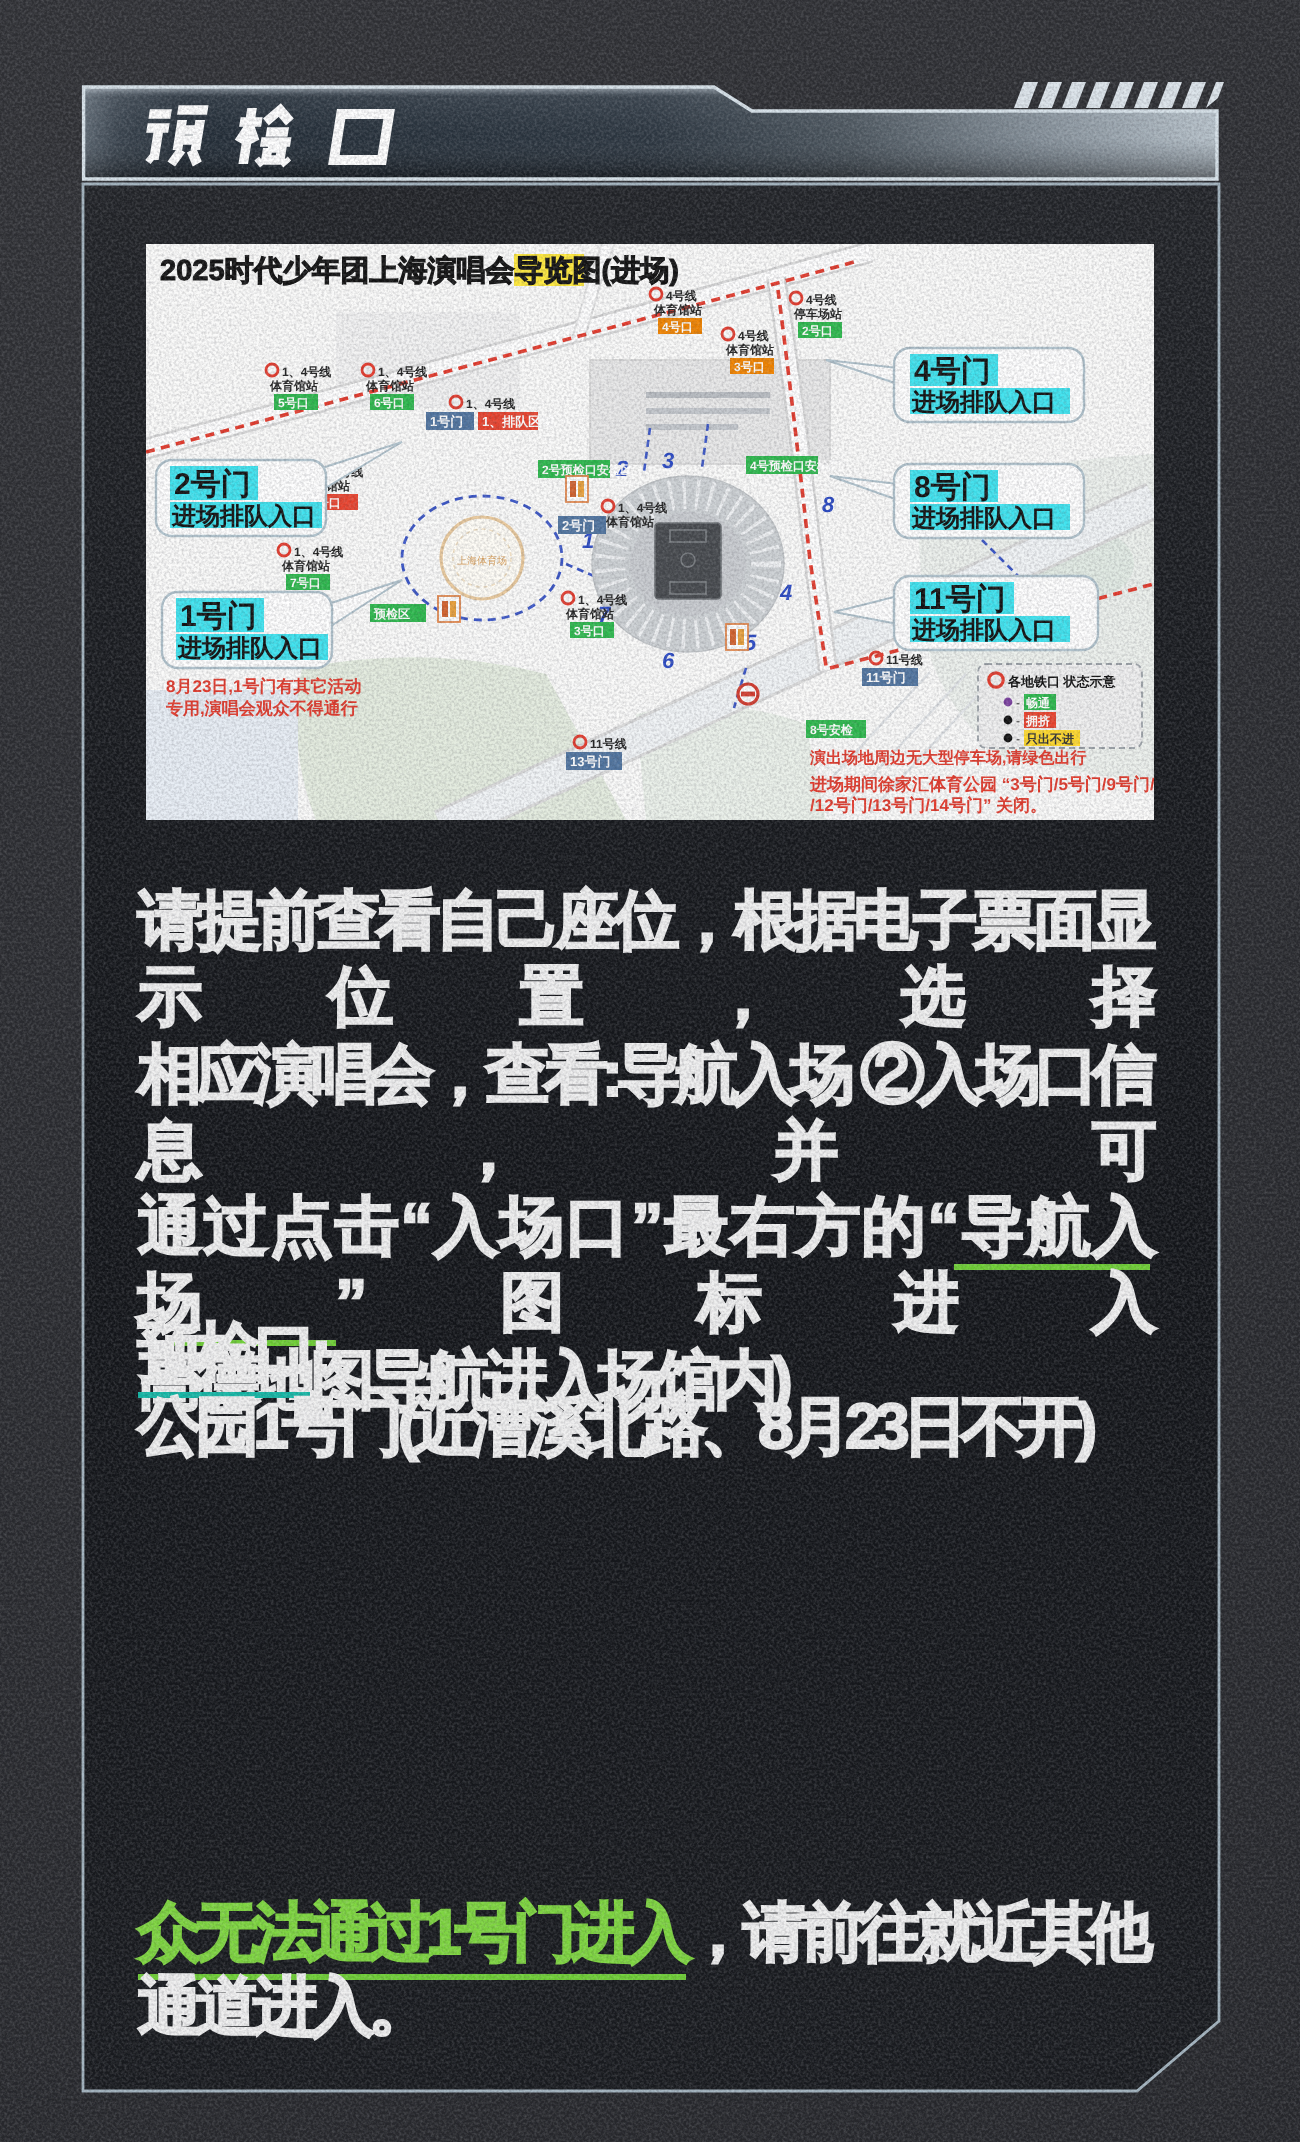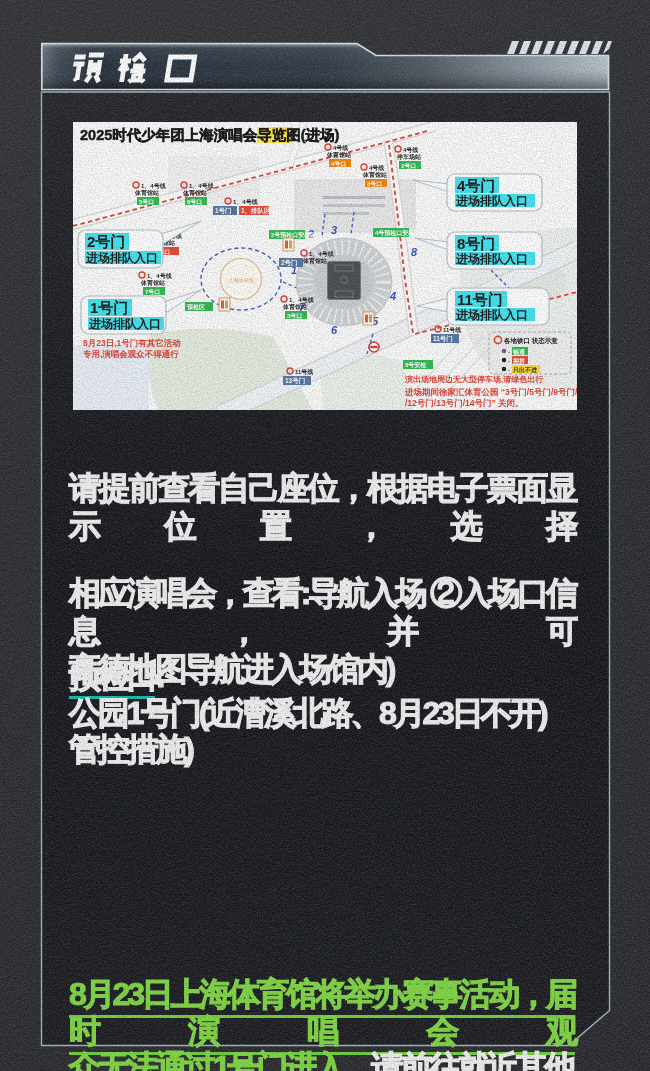--- a/index.html
+++ b/index.html
@@ -374,34 +374,33 @@
   <text x="10" y="235" font-size="8.5" font-weight="bold" fill="#e23a2c">专用,演唱会观众不得通行</text>
 
   <rect x="184" y="5" width="35" height="16" fill="#ffe93c"></rect>
 
   <text x="7" y="18" font-size="14.5" font-weight="bold" fill="#111" stroke="#111" stroke-width="0.5">2025时代少年团上海演唱会导览图(进场)</text>
 </svg>
 
 <div class="abs zh" style="left:69px;top:441px;width:506px;font-size:32px;line-height:38.3px;letter-spacing:-3.2px;-webkit-text-stroke:1.1px #f0f0f0;color:#f0f0f0;">
 <div class="j">请提前查看自己座位，根据电子票面显示位置，选择</div>
 <div class="j">相应演唱会，查看:导航入场  ②入场口信息，并可</div>
+<div class="j">通过点击“入场口”最右方的“<span class="nav">导航入场</span>”图标进入</div>
 <div>高德地图导航进入场馆内)</div>
 </div>
 
 <div class="abs zh" style="left:69px;top:658px;width:506px;font-size:32px;line-height:36.7px;letter-spacing:-3.2px;-webkit-text-stroke:1.1px #f0f0f0;color:#f0f0f0;">
 <div><span style="border-bottom:3px solid #14b8a6;padding-bottom:2px;">预检口</span>:</div>
 <div>公园1号门(近漕溪北路、8月23日不开)</div>
-<div>管控措施)</div>
 </div>
 
 <div class="abs zh" style="left:69px;top:948px;width:506px;font-size:32px;line-height:36.6px;letter-spacing:-3.2px;color:#7ed63f;-webkit-text-stroke:1.1px #7ed63f;">
-<div class="j"><span class="gu">8月23日上海体育馆将举办赛事活动，届时演唱会观</span></div>
 <div><span class="gu">众无法通过1号门进入</span><span style="color:#f0f0f0;-webkit-text-stroke:1.1px #f0f0f0;">，请前往就近其他通道进入。</span></div>
 </div>
-<style>.gu{border-bottom:3px solid #6fcf35;padding-bottom:3px;} .j{text-align:justify;text-align-last:justify;margin-top:28px;} .nav{border-bottom:3px solid #6fcf35;padding-bottom:1px;}</style>
+<style>.gu{border-bottom:3px solid #6fcf35;padding-bottom:3px;} .j{text-align:justify;text-align-last:justify;} .nav{border-bottom:3px solid #6fcf35;padding-bottom:1px;}</style>
 
 <svg class="abs" style="left:0;top:0;pointer-events:none;" width="650" height="1071" viewBox="0 0 650 1071">
   <defs>
     <filter id="noiseL" x="0" y="0" width="100%" height="100%">
       <feTurbulence type="fractalNoise" baseFrequency="0.75" numOctaves="2" seed="7" stitchTiles="stitch" result="t"></feTurbulence>
       <feColorMatrix in="t" type="matrix" values="0 0 0 0 0.7  0 0 0 0 0.72  0 0 0 0 0.76  0.9 0 0 0 -0.32"></feColorMatrix>
     </filter>
     <filter id="noiseD" x="0" y="0" width="100%" height="100%">
       <feTurbulence type="fractalNoise" baseFrequency="0.8" numOctaves="2" seed="23" stitchTiles="stitch" result="t"></feTurbulence>
       <feColorMatrix in="t" type="matrix" values="0 0 0 0 0.02  0 0 0 0 0.02  0 0 0 0 0.03  0 0.9 0 0 -0.32"></feColorMatrix>

